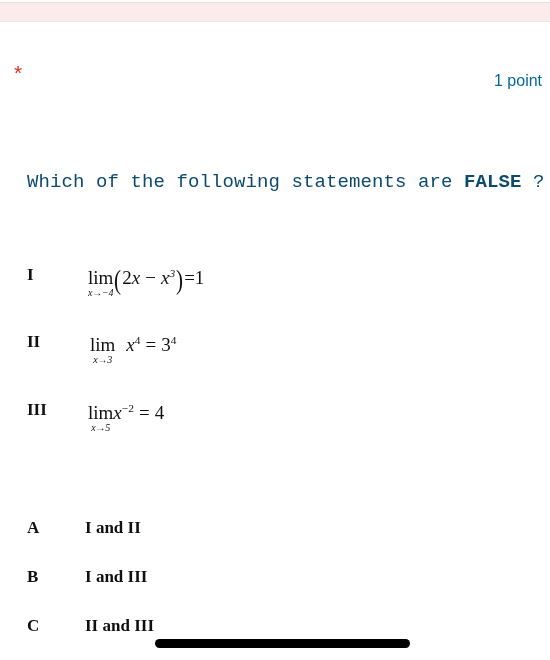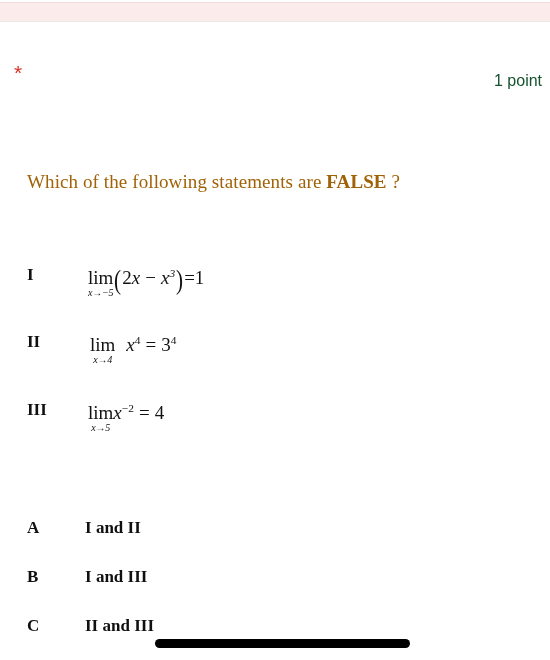--- a/index.html
+++ b/index.html
@@ -48,33 +48,33 @@
     font-weight: 400;
     user-select: none;
   }
   .points-label {
     position: absolute;
     left: 494px;
     top: 9px;
     font-family: "Liberation Sans", sans-serif;
     font-size: 16px;
     line-height: 20px;
-    color: #14532d;
+    color: #0369a1;
     white-space: nowrap;
   }
 
   
   .question-text {
     position: absolute;
     left: 27px;
     top: 170px;
-    font-family: Liberation Serif, serif;
+    font-family: Liberation Mono, monospace;
     font-size: 19px;
     line-height: 24px;
-    color: #a16207;
+    color: #0c4a6e;
     letter-spacing: 0.1px;
     white-space: nowrap;
   }
   .question-text .emph {
     font-weight: bold;
   }
 
   
   .statement {
     position: absolute;
@@ -224,31 +224,31 @@
 
 <div class="question-text">
   <span>Which of the following statements are </span><span class="emph">FALSE</span><span> ?</span>
 </div>
 
 <div class="statement" style="top:255px;">
   <span class="stmt-label">I</span>
   <span class="stmt-math" style="left:88px; top:12px;">
     <span class="op-lim">
       <span class="lim-word">lim</span>
-      <span class="lim-sub">x→−5</span>
+      <span class="lim-sub">x→−4</span>
     </span><span class="bigparen">(</span><span class="num">2</span><span class="mathvar">x</span><span class="sp"></span><span class="eq">−</span><span class="sp"></span><span class="mathvar">x</span><sup class="exp">3</sup><span class="bigparen">)</span><span class="eq">=</span><span class="num">1</span>
   </span>
 </div>
 
 <div class="statement" style="top:322px;">
   <span class="stmt-label">II</span>
   <span class="stmt-math" style="left:90px; top:12px;">
     <span class="op-lim">
       <span class="lim-word">lim</span>
-      <span class="lim-sub">x→4</span>
+      <span class="lim-sub">x→3</span>
     </span><span class="sp-wide"></span><span class="mathvar">x</span><sup class="expn">4</sup><span class="sp"></span><span class="eq">=</span><span class="sp"></span><span class="num">3</span><sup class="expn">4</sup>
   </span>
 </div>
 
 <div class="statement" style="top:390px;">
   <span class="stmt-label">III</span>
   <span class="stmt-math" style="left:88px; top:12px;">
     <span class="op-lim">
       <span class="lim-word">lim</span>
       <span class="lim-sub">x→5</span>

